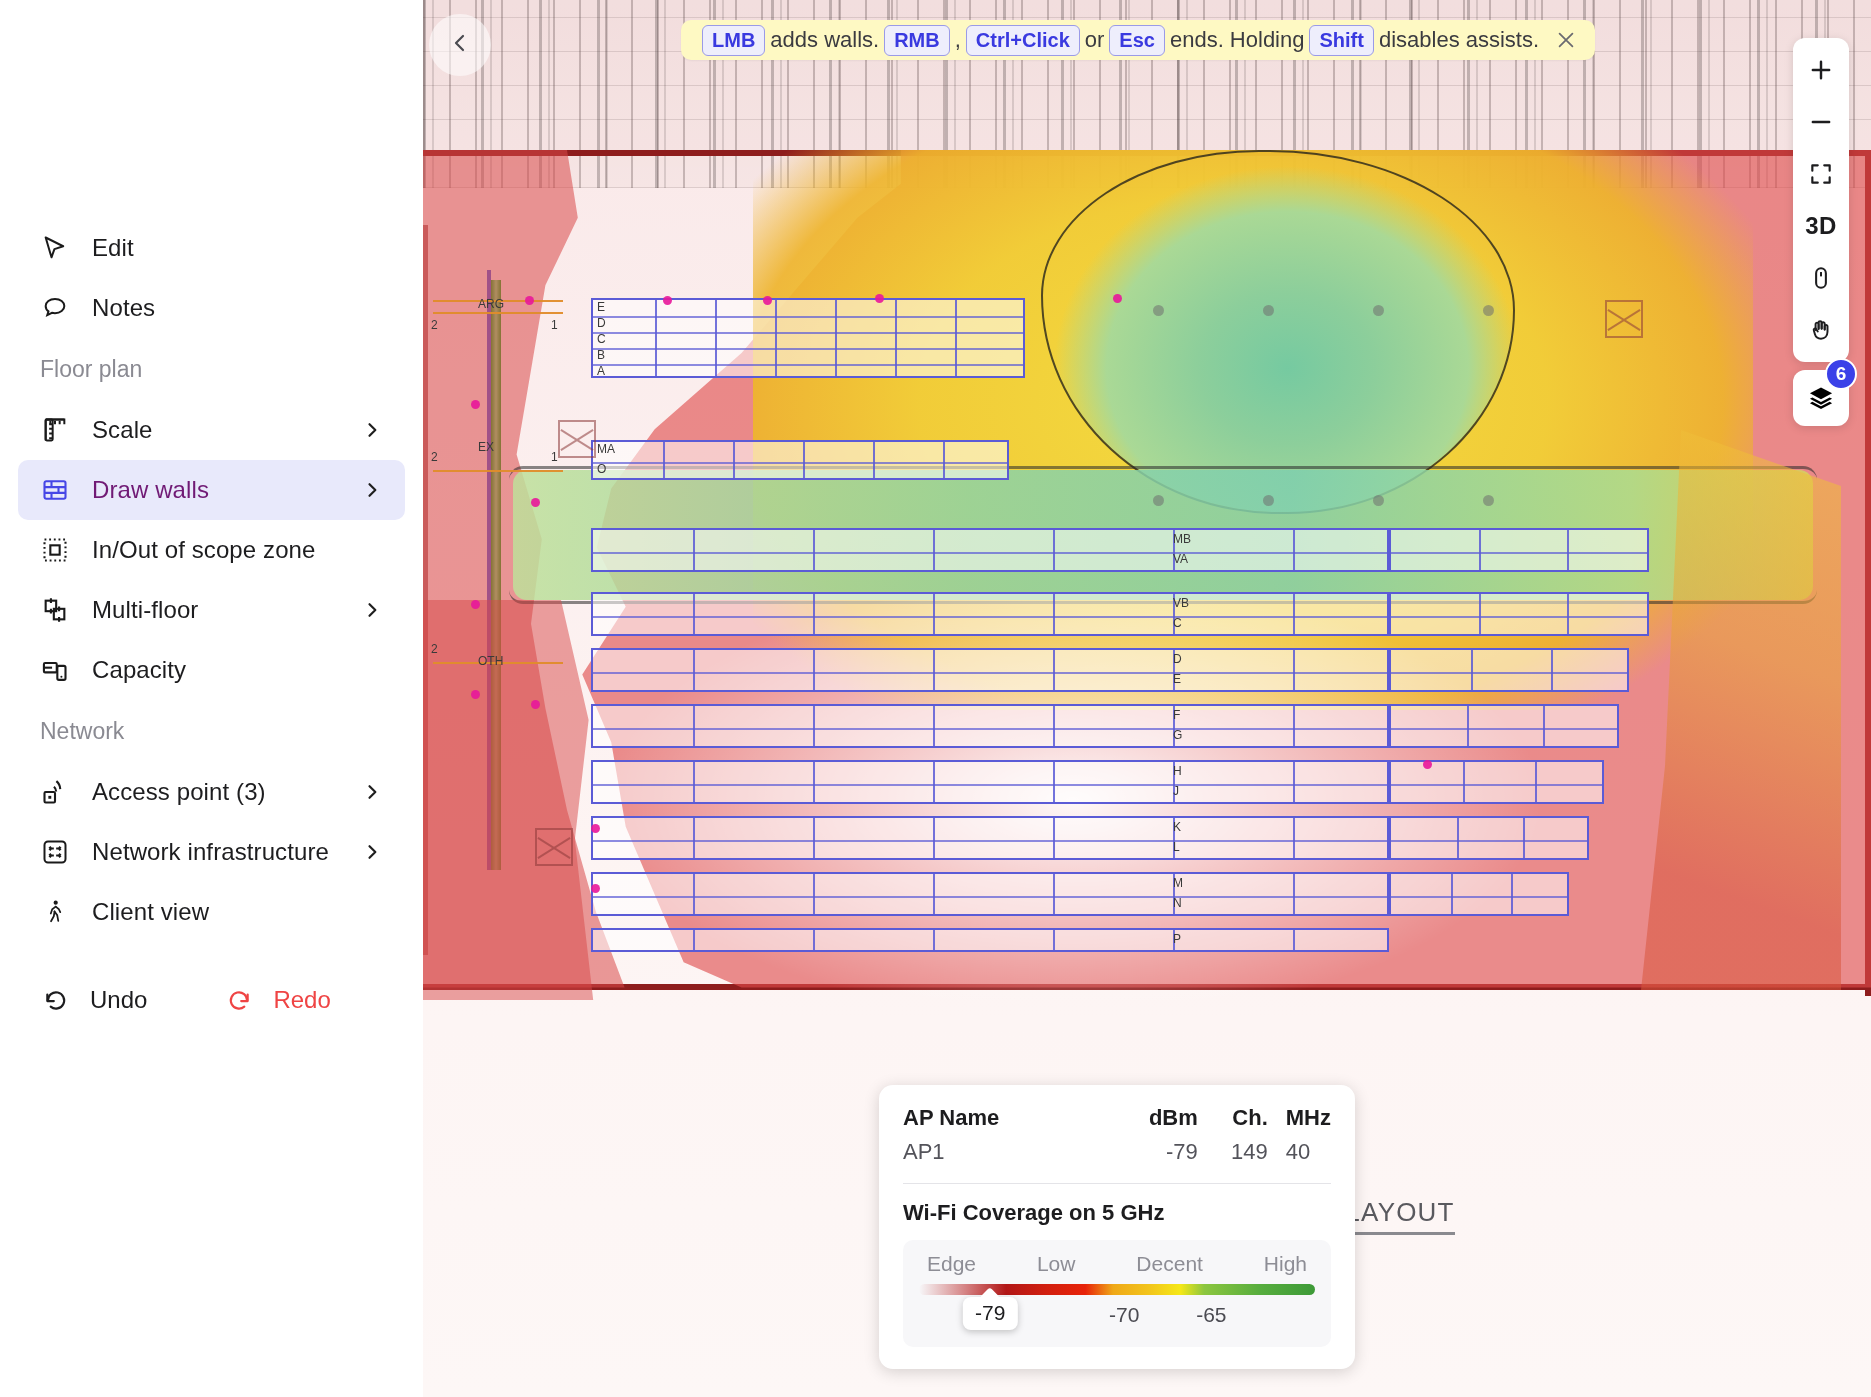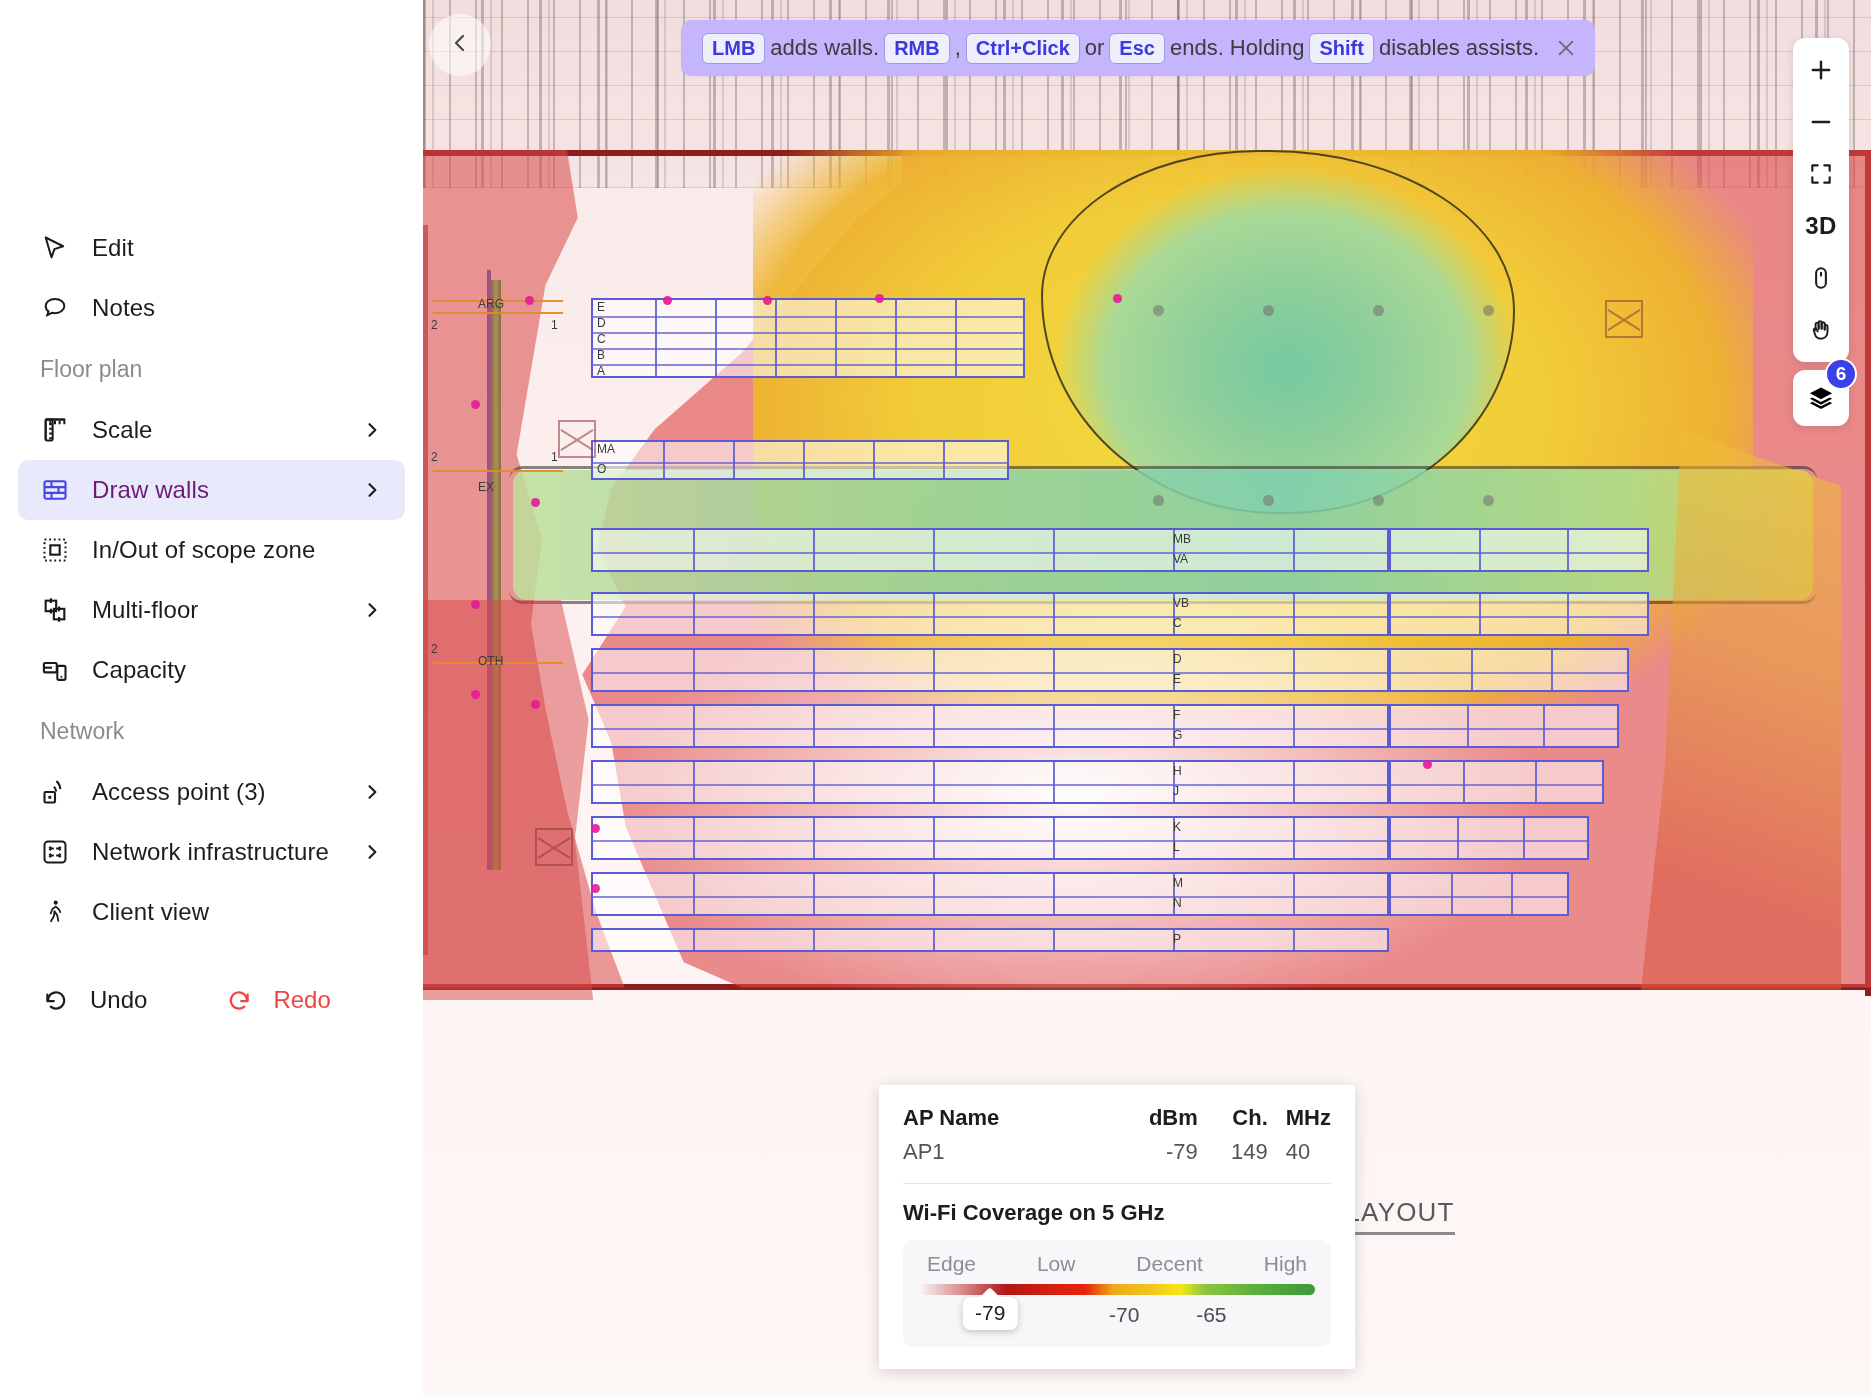--- a/index.html
+++ b/index.html
@@ -226,22 +226,22 @@
     position:absolute; left: 6px; top: 14px;
     width: 62px; height: 62px; border-radius: 50%;
     background: rgba(255,255,255,.55);
     display:flex; align-items:center; justify-content:center;
     cursor:pointer; z-index: 60;
   }
 
   
   .hint-bar {
     position:absolute; left: 258px; top: 20px;
-    height: 56px;
-    background: #c4b5fd;
+    height: 40px;
+    background: #fef9c3;
     border-radius: 10px;
     display:flex; align-items:center;
     padding: 0 16px 0 18px;
     gap: 0px;
     font-size: 22px; color: #3b3b40;
     white-space: nowrap;
     z-index: 60;
     box-shadow: 0 1px 2px rgba(0,0,0,.05);
   }
   .kbd {
@@ -293,21 +293,21 @@
     display:flex; align-items:center; justify-content:center;
     font-size: 19px; font-weight: bold;
     border: 2px solid #fff;
   }
 
   
   .legend {
     position:absolute; left: 456px; bottom: 28px;
     width: 476px;
     background:#ffffff;
-    border-radius: 2px;
+    border-radius: 14px;
     box-shadow: 0 3px 16px rgba(0,0,0,.16);
     padding: 20px 24px 22px 24px;
     z-index: 55;
   }
   .ap-table { width:100%; border-collapse: collapse; }
   .ap-table th {
     font-size: 22px; color:#1d1d1f; font-weight:bold; text-align:left;
     padding-bottom: 6px;
   }
   .ap-table td {
@@ -580,21 +580,21 @@
 
     <div class="cad-layer">
 
       <div class="orange-rail" style="left:10px; top:300px; width:130px;"></div>
       <div class="orange-rail" style="left:10px; top:312px; width:130px;"></div>
       <div class="row-tag" style="left:55px; top:297px;">ARG</div>
       <div class="row-tag" style="left:8px; top:318px;">2</div>
       <div class="row-tag" style="left:128px; top:318px;">1</div>
 
       <div class="orange-rail" style="left:10px; top:470px; width:130px;"></div>
-      <div class="row-tag" style="left:55px; top:480px;">EX</div>
+      <div class="row-tag" style="left:55px; top:440px;">EX</div>
       <div class="row-tag" style="left:8px; top:450px;">2</div>
       <div class="row-tag" style="left:128px; top:450px;">1</div>
 
       <div class="orange-rail" style="left:10px; top:662px; width:130px;"></div>
       <div class="row-tag" style="left:55px; top:654px;">OTH</div>
       <div class="row-tag" style="left:8px; top:642px;">2</div>
 
       <div class="seat-block" style="left:168px; top:298px; width:434px; height:80px;">
         <div class="colline" style="left:62px;"></div>
           <div class="colline" style="left:122px;"></div>

